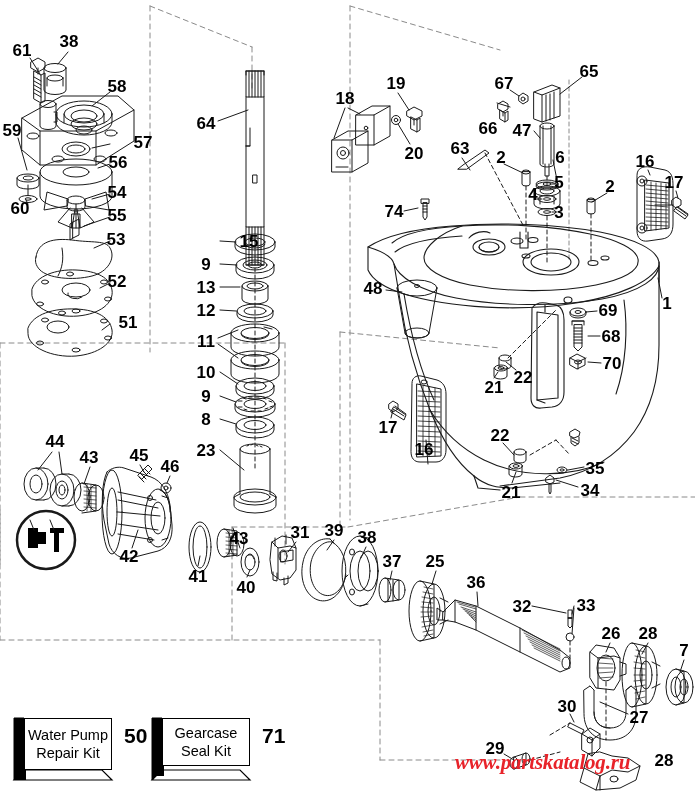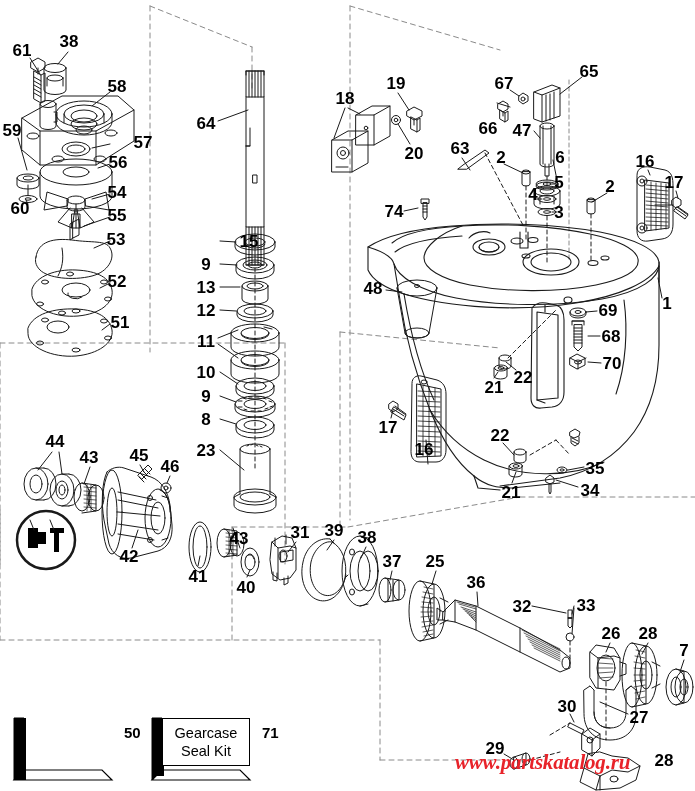--- a/index.html
+++ b/index.html
@@ -11,21 +11,21 @@
            font-weight:bold;font-size:17px;color:#000;line-height:1;
            white-space:nowrap;transform:translate(-50%,-50%);}
   .kitbox{position:absolute;}
   .kitbox .shadow{position:absolute;left:0;top:0;width:12px;height:100%;
                   background:#000;}
   .kitbox .face{position:absolute;left:10px;top:0;right:10px;bottom:10px;
                 border:1.4px solid #000;background:#fff;
                 display:flex;align-items:center;justify-content:center;
                 text-align:center;font-size:14.5px;color:#000;
                 font-family:"Liberation Sans",sans-serif;line-height:1.25;}
-  .kitlabel{position:absolute;font-weight:bold;font-size:15px;color:#000;}
+  .kitlabel{position:absolute;font-weight:bold;font-size:21px;color:#000;}
   #watermark{position:absolute;left:455px;top:750px;width:240px;
              font-family:"Liberation Serif",serif;font-style:italic;
              font-weight:bold;font-size:21px;color:#e8232a;
              letter-spacing:-0.2px;white-space:nowrap;}
 </style>
 </head>
 <body>
 
 <div id="stage">
 
@@ -839,21 +839,21 @@
       <div class="callout" style="left: 69px; top: 41px;">38</div>
       <div class="callout" style="left: 117px; top: 86px;">58</div>
       <div class="callout" style="left: 12px; top: 130px;">59</div>
       <div class="callout" style="left: 118px; top: 142px; margin-left: 25px;">57</div>
       <div class="callout" style="left: 118px; top: 162px;">56</div>
       <div class="callout" style="left: 20px; top: 208px;">60</div>
       <div class="callout" style="left: 117px; top: 192px;">54</div>
       <div class="callout" style="left: 117px; top: 215px;">55</div>
       <div class="callout" style="left: 116px; top: 239px;">53</div>
       <div class="callout" style="left: 117px; top: 281px;">52</div>
-      <div class="callout" style="left: 120px; top: 322px; text-align: center;">51</div>
+      <div class="callout" style="left: 128px; top: 322px; text-align: center;">51</div>
       <div class="callout" style="left: 206px; top: 123px;">64</div>
       <div class="callout" style="left: 206px; top: 241px; margin-left: 43px;">15</div>
       <div class="callout" style="left: 206px; top: 264px;">9</div>
       <div class="callout" style="left: 206px; top: 287px;">13</div>
       <div class="callout" style="left: 206px; top: 310px;">12</div>
       <div class="callout" style="left: 206px; top: 341px;">11</div>
       <div class="callout" style="left: 206px; top: 372px;">10</div>
       <div class="callout" style="left: 206px; top: 396px;">9</div>
       <div class="callout" style="left: 206px; top: 419px;">8</div>
       <div class="callout" style="left: 206px; top: 450px;">23</div>
@@ -908,20 +908,26 @@
       <div class="callout" style="left: 684px; top: 650px;">7</div>
       <div class="callout" style="left: 639px; top: 717px;">27</div>
       <div class="callout" style="left: 567px; top: 706px;">30</div>
       <div class="callout" style="left: 495px; top: 748px;">29</div>
       <div class="callout" style="left: 664px; top: 760px; text-align: right;">28</div>
     </div>
 
   <div id="kitboxes">
       <div class="kitbox" style="left: 14px; top: 718px; width: 108px; height: 62px;">
         <div class="shadow"></div>
+        <div class="face">
+          <div>
+            <div>Water Pump</div>
+            <div>Repair Kit</div>
+          </div>
+        </div>
         <svg width="108" height="62" style="position: absolute; left: 0px; top: 0px; overflow: visible;">
           <path d="M10,52 L88,52 L98,62 L0,62 Z" fill="none" stroke="#000" stroke-width="1.2"></path>
           <path d="M0,0 L10,0 L10,52 L0,62 Z" fill="#000" stroke="#000"></path>
         </svg>
       </div>
       <div class="kitlabel" style="left: 124px; top: 724px;">50</div>
       <div class="kitbox" style="left: 152px; top: 718px; width: 108px; height: 58px;">
         <div class="shadow"></div>
         <div class="face">
           <div>

